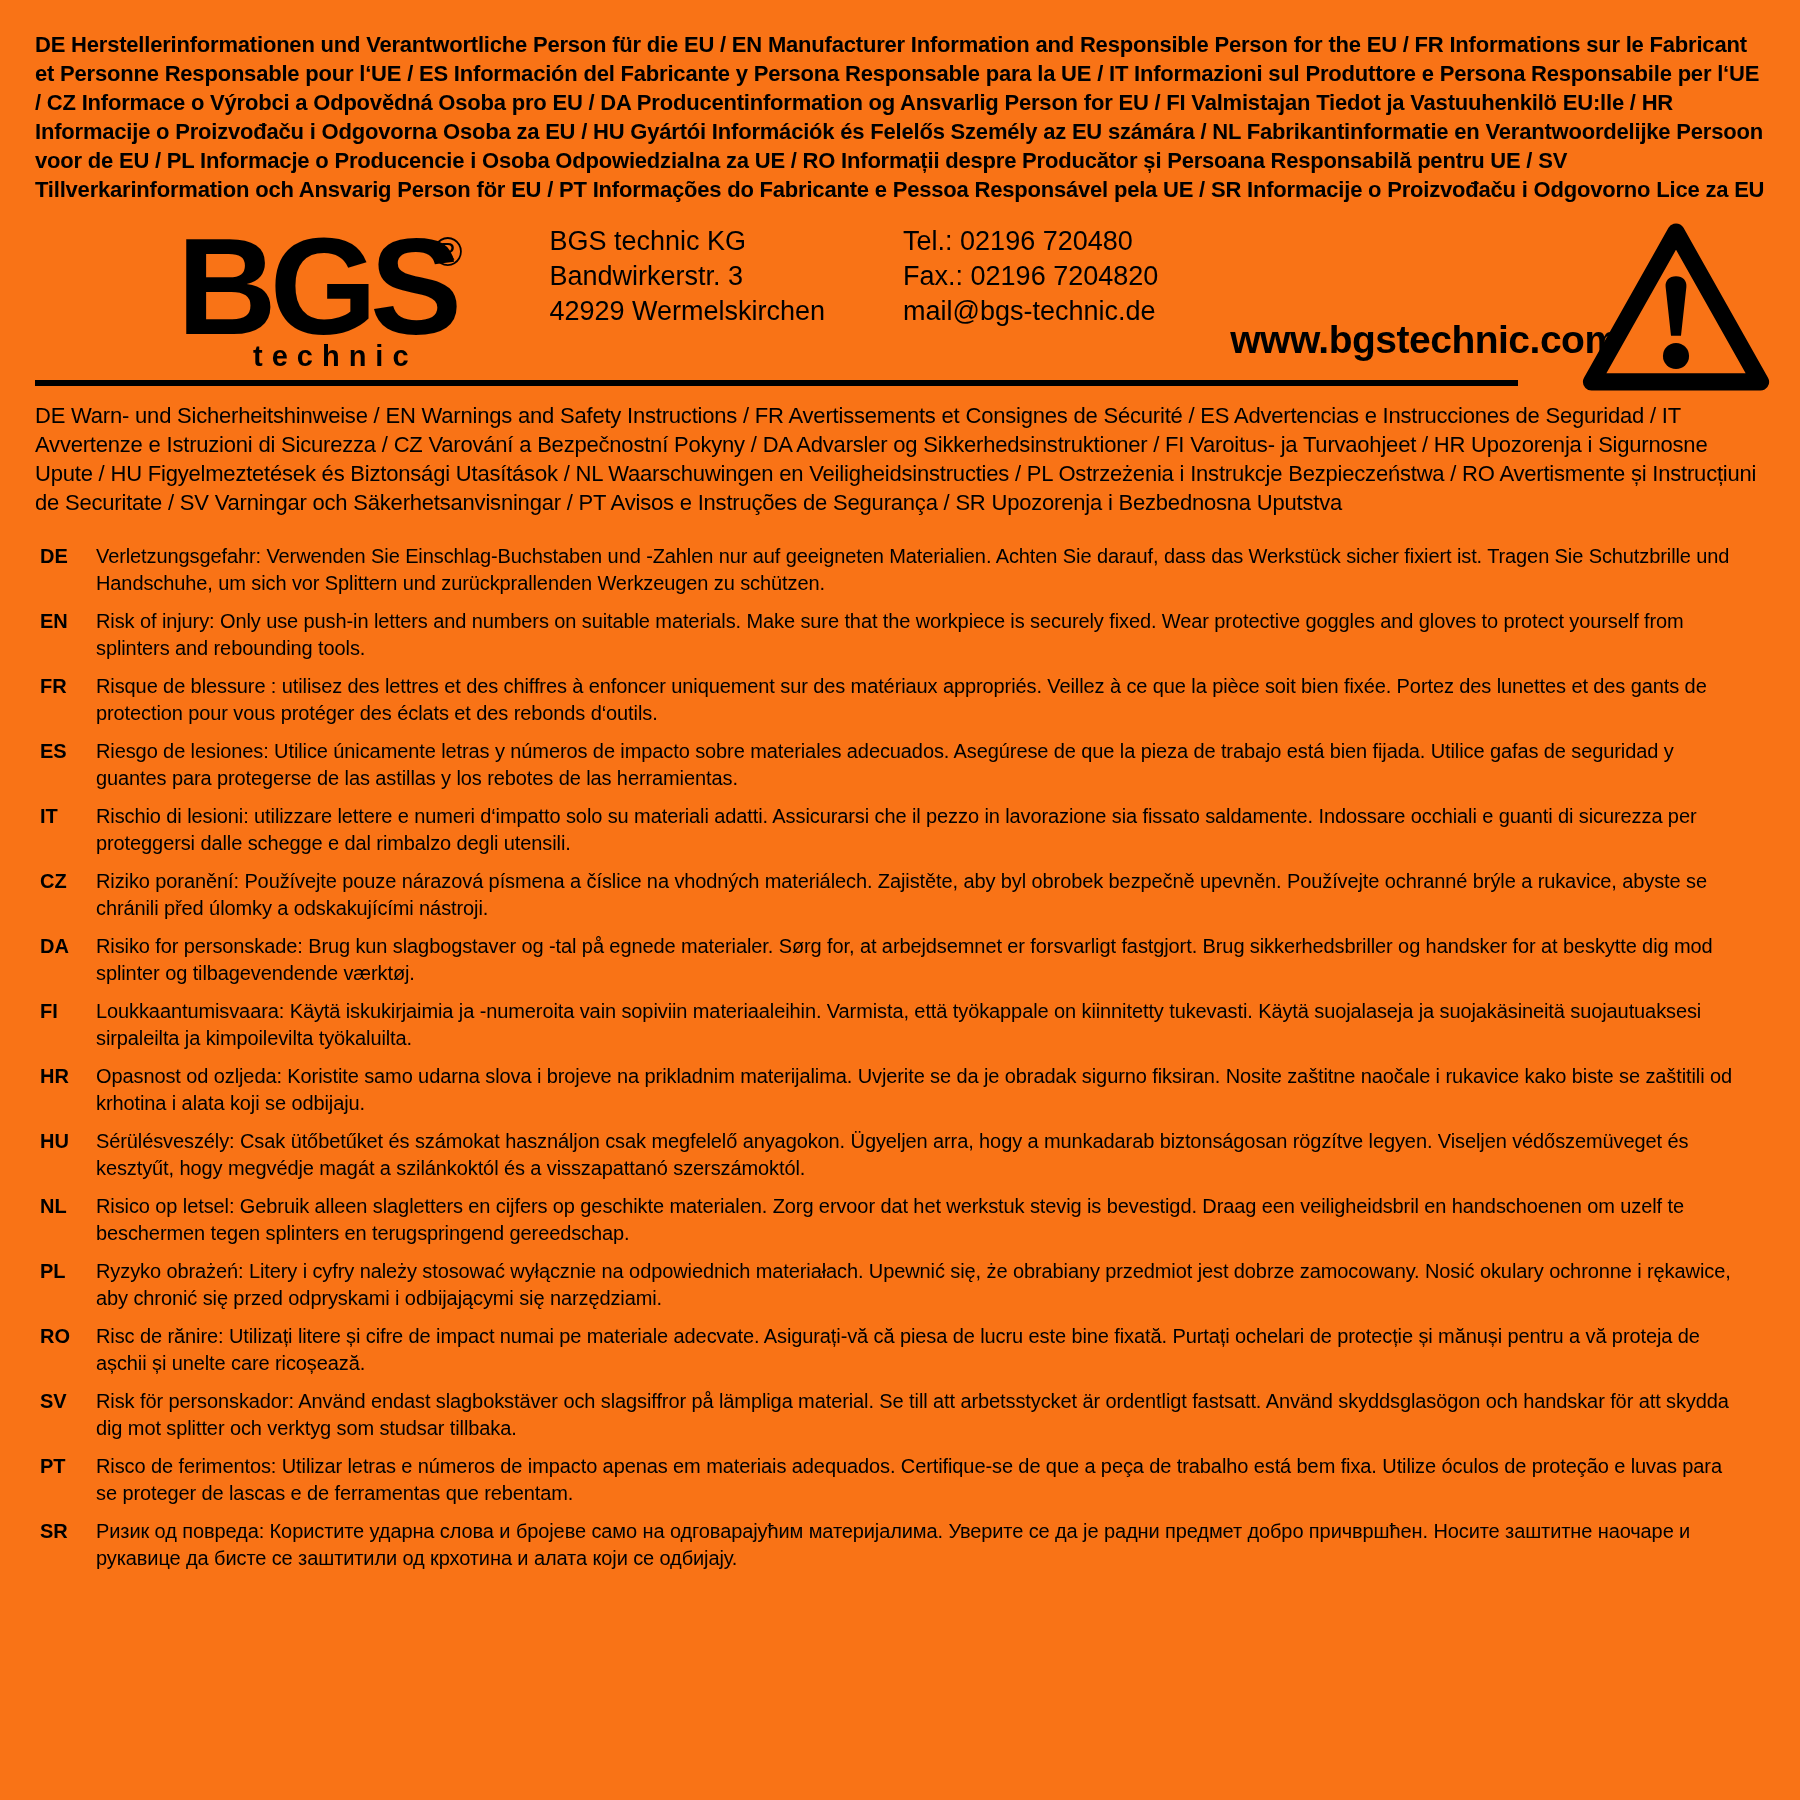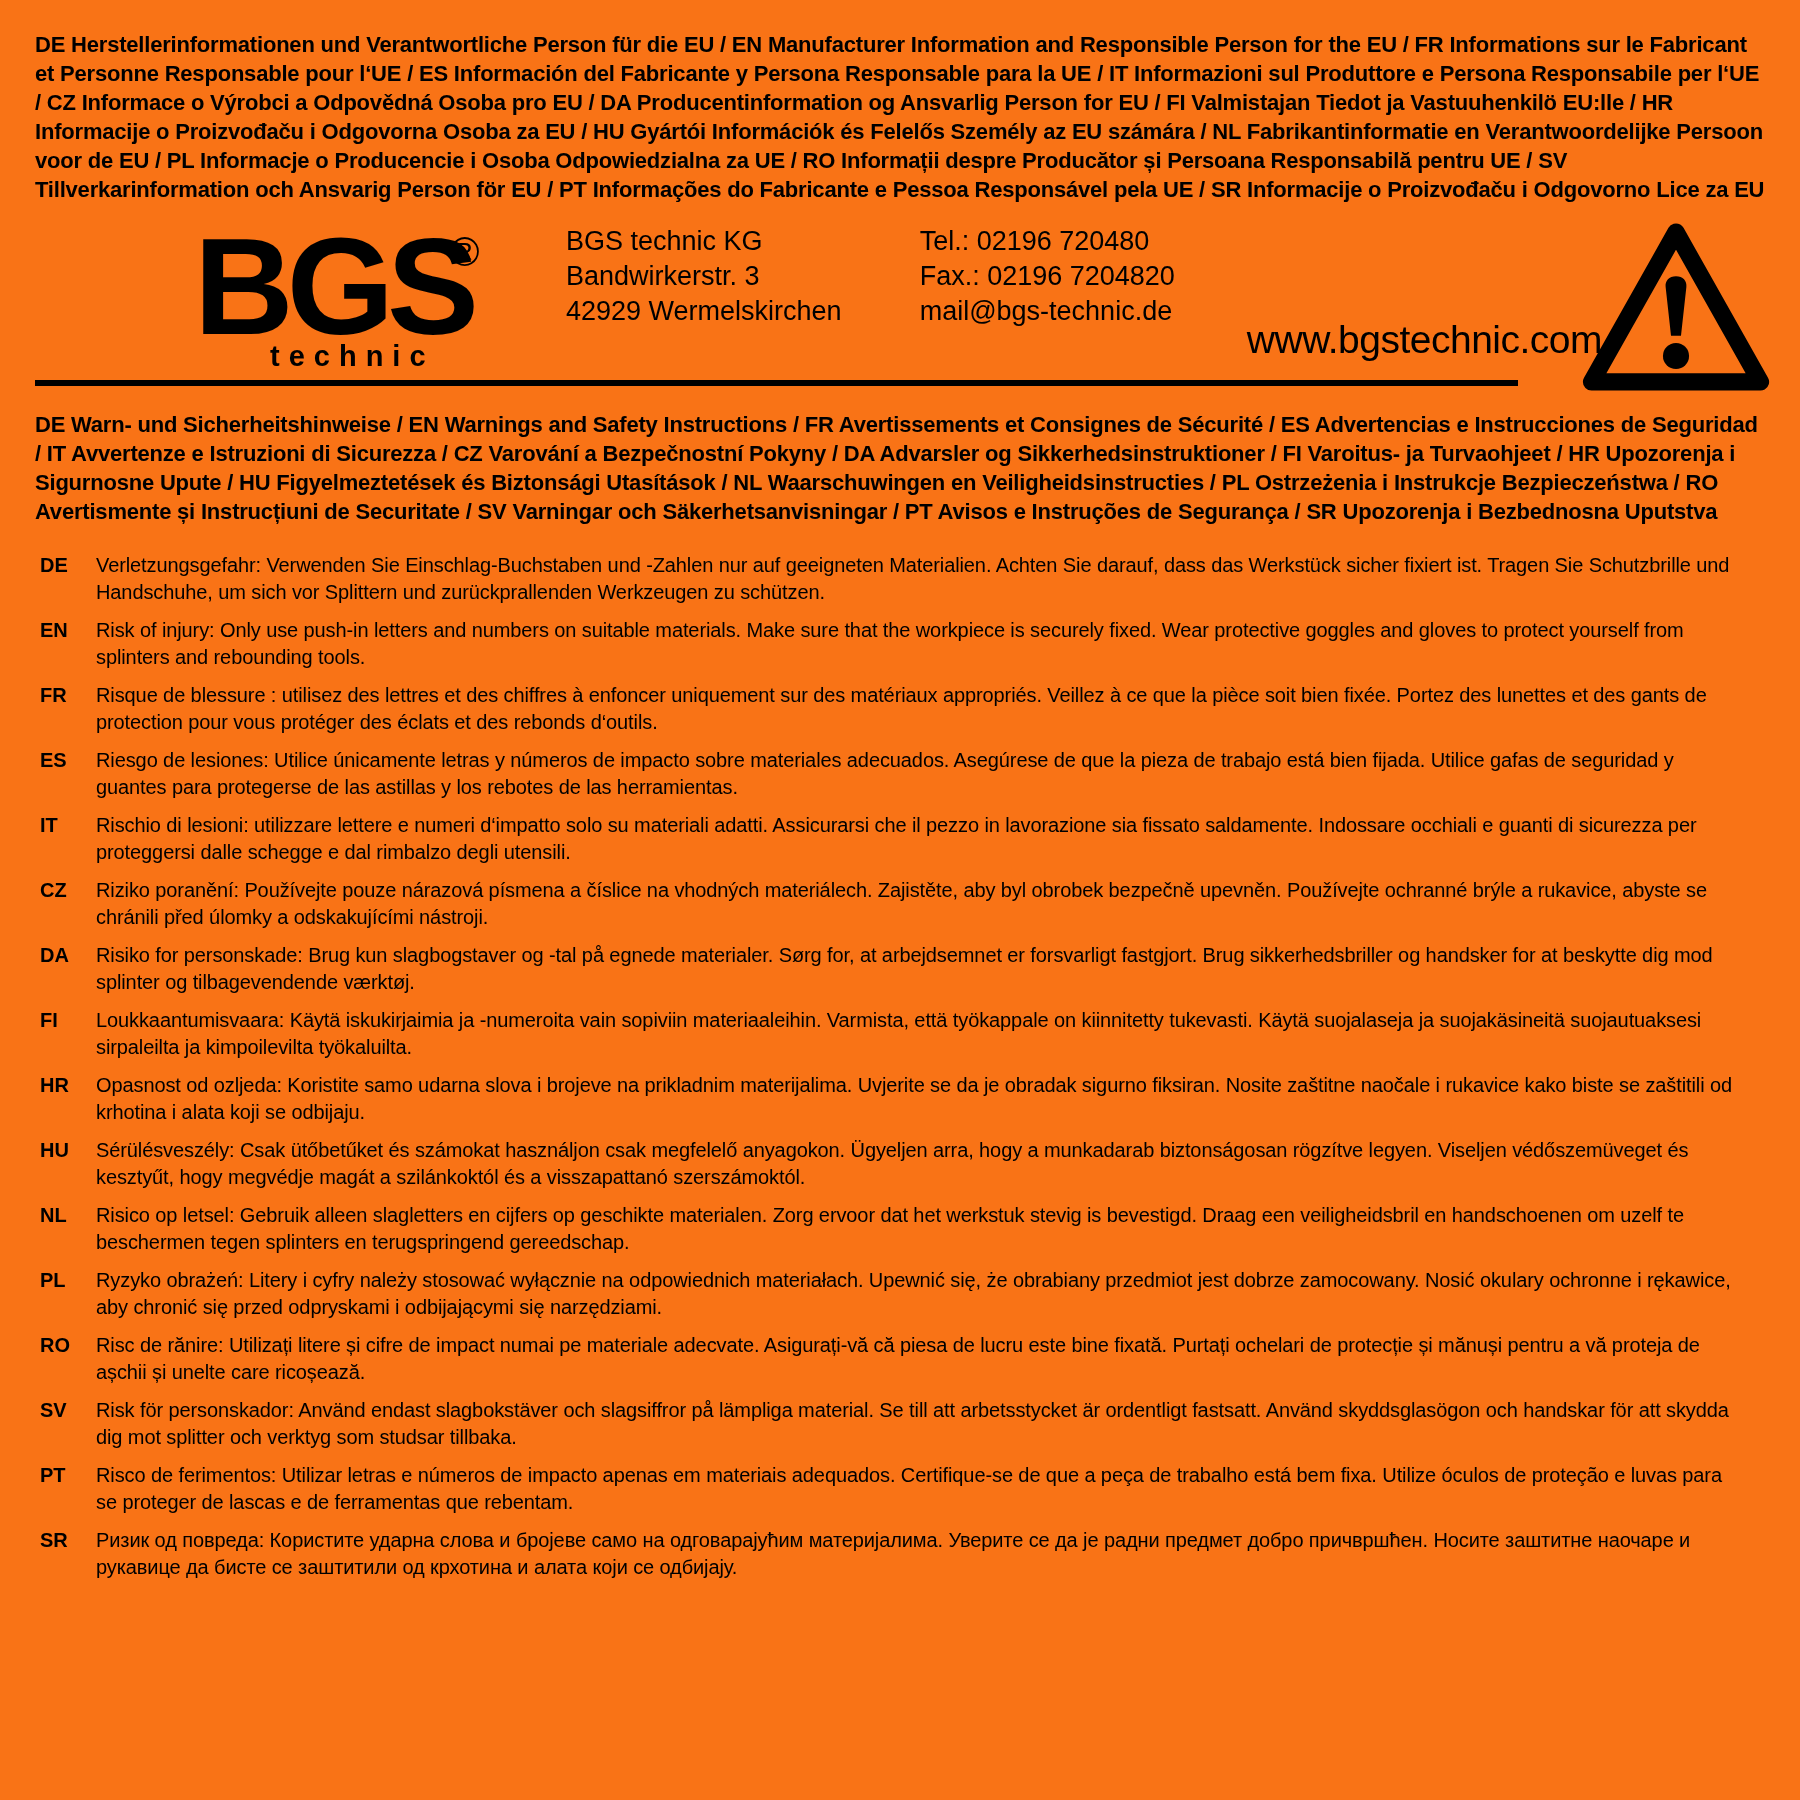--- a/index.html
+++ b/index.html
@@ -40,44 +40,44 @@
   .contact{
     margin-left:78px;
     font-size:27px;
     line-height:35px;
     padding-top:6px;
     flex:0 0 auto;
   }
   .website{
     margin-left:72px;
     font-size:39px;
-    font-weight:normal;
+    font-weight:bold;
     letter-spacing:-0.5px;
     align-self:flex-end;
     padding-bottom:8px;
     flex:0 0 auto;
   }
   .divider{
     margin-top:10px;
     width:1483px;
     height:6px;
     background:#000;
   }
   .warn-tri{
     position:absolute;
     top:218px;
     right:28px;
     width:192px;
     height:178px;
   }
   .safety-hdr{
-    margin-top:24px;
+    margin-top:15px;
     width:1732px;
     font-size:22px;
-    font-weight:bold;
+    font-weight:normal;
     line-height:29px;
     letter-spacing:-0.2px;
   }
   .safety-list{
     margin-top:26px;
     margin-left:5px;
     display:grid;
     grid-template-columns:56px 1650px;
     row-gap:11px;
     font-size:20px;

